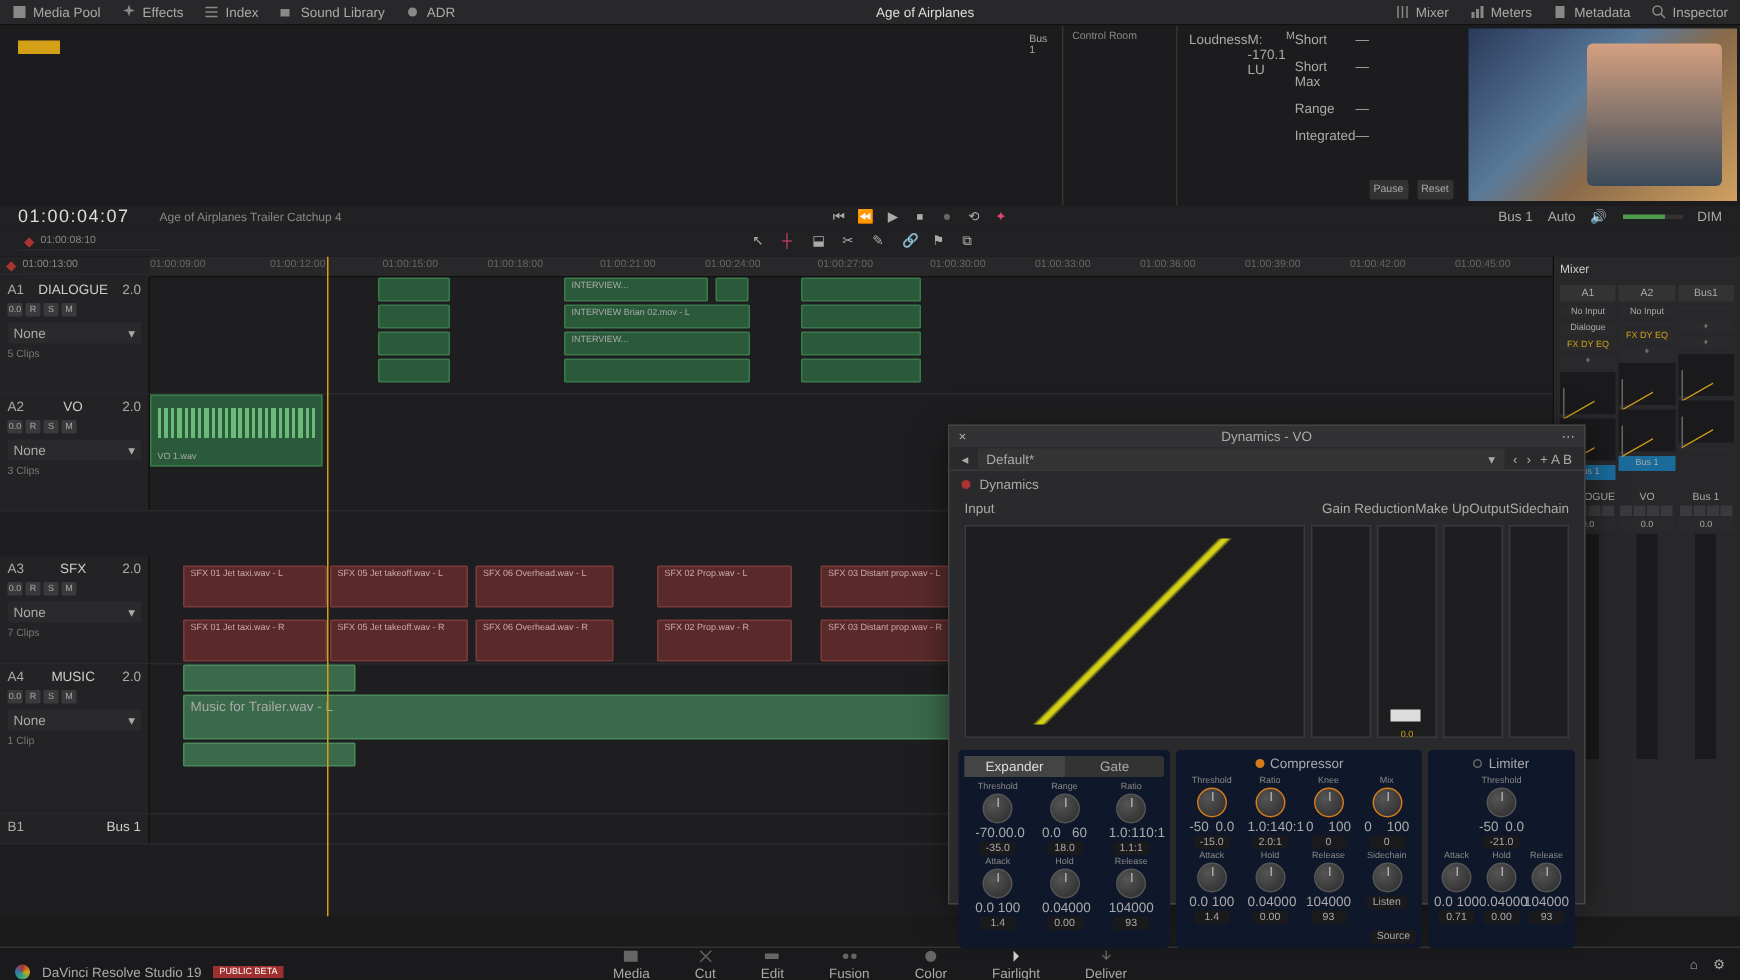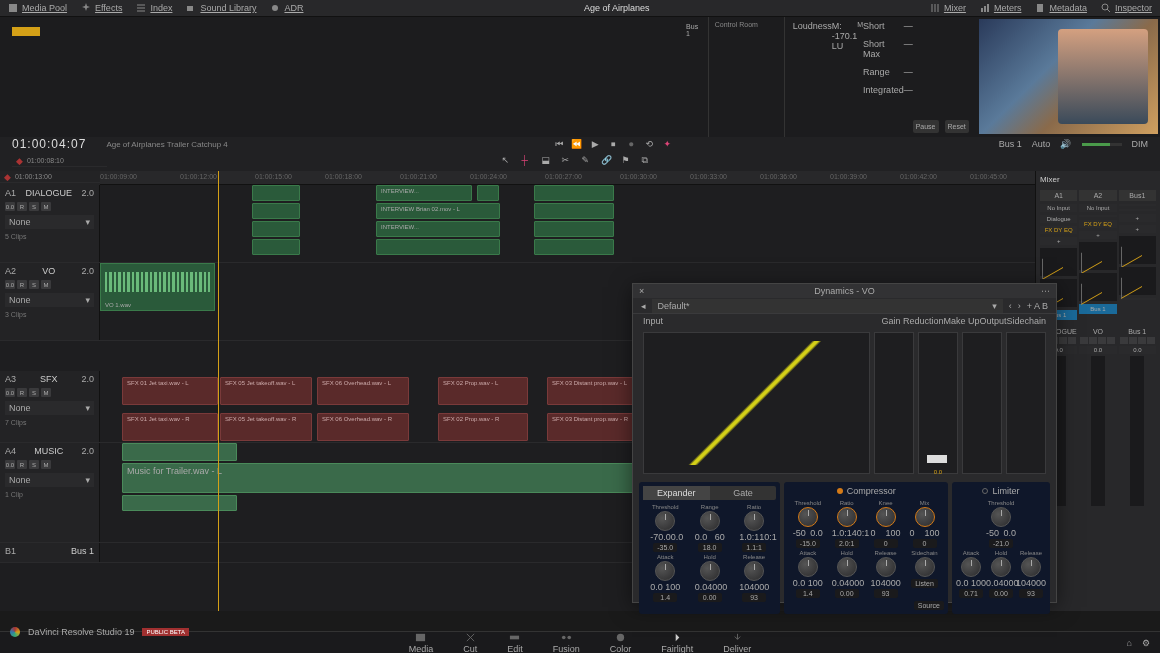--- a/index.html
+++ b/index.html
@@ -1,19 +1,19 @@
 <!DOCTYPE html>
 <html><head>
 <meta charset="utf-8">
 <style>
 * { margin:0; padding:0; box-sizing:border-box; font-family:-apple-system,Helvetica,Arial,sans-serif; font-size:9px; color:#aaa; user-select:none; }
 body { background:#1a1a1a; width:1160px; height:653px; overflow:hidden; position:relative; }
 .topbar { height:17px; background:#28282a; display:flex; align-items:center; justify-content:space-between; padding:0 8px; border-bottom:1px solid #111; }
 .tb-left,.tb-right { display:flex; gap:14px; align-items:center; }
-.tb-item { display:flex; align-items:center; gap:4px; font-size:8px; cursor:pointer;text-decoration:underline; }
+.tb-item { display:flex; align-items:center; gap:4px; font-size:8px; cursor:pointer; }
 .tb-item svg { width:10px; height:10px; fill:#888; }
 .tb-title { font-size:9px; color:#ddd; font-weight:500; }
 .overview { height:120px; background:#1c1c1e; position:relative; display:flex; }
 .ov-left { width:778px; position:relative; }
 .ov-left::before { content:''; position:absolute; top:10px; left:12px; width:28px; height:9px; background:#d4a017; }
 .cr-panel { width:85px; padding:4px 6px; border-left:1px solid #333; }
 .cr-panel .lbl { font-size:7px; color:#888; }
 .bus-lbl { font-size:7px; padding:6px; }
 .loud-panel { flex:1; padding:4px 8px; border-left:1px solid #333; display:flex; flex-direction:row; }
 .loud-head { display:flex; justify-content:space-between; font-size:7px; margin-bottom:4px; }
@@ -101,21 +101,21 @@
 .knob { width:20px; height:20px; border-radius:50%; background:radial-gradient(circle at 35% 35%,#555,#2a2a2c); border:1px solid #555; position:relative; }
 .knob.active { border-color:#d47a17; }
 .knob::after { content:''; position:absolute; top:2px; left:50%; width:1px; height:6px; background:#aaa; transform-origin:bottom; }
 .knob-val { font-size:7px; background:#1a1a1c; padding:1px 4px; border-radius:2px; min-width:24px; text-align:center; }
 .knob-range { display:flex; justify-content:space-between; width:30px; font-size:5px; color:#666; }
 .pages { position:absolute; bottom:0; left:0; right:0; height:22px; background:#1a1a1c; display:flex; align-items:center; justify-content:center; gap:30px; border-top:1px solid #333; }
 .page-item { display:flex; flex-direction:column; align-items:center; gap:1px; font-size:7px; cursor:pointer; color:#666; }
 .page-item.active { color:#ccc; }
 .page-item svg { width:11px; height:11px; fill:#666; }
 .page-item.active svg { fill:#ccc; }
-.bot-left { position:absolute; left:10px; bottom:16px; display:flex; align-items:center; gap:8px; font-size:7px; }
+.bot-left { position:absolute; left:10px; bottom:0; display:flex; align-items:center; gap:8px; font-size:7px; }
 .bot-left .logo { width:10px; height:10px; background:conic-gradient(#a33,#d4a017,#3a7,#37a,#a33); border-radius:50%; }
 .bot-left .beta { background:#a03030; padding:1px 4px; font-size:6px; color:#fff; }
 .bot-right { position:absolute; right:10px; bottom:5px; display:flex; gap:10px; }
 .marker-rows { position:absolute; left:0; top:0; width:100px; background:#232325; z-index:2; }
 .marker-row { height:12px; border-bottom:1px solid #2a2a2c; font-size:7px; padding:1px 4px; display:flex; align-items:center; gap:4px; }
 .marker-row .m-icon { color:#a33; }
 .tc-small { font-size:7px; color:#888; }
 </style>
 </head>
 <body>
@@ -509,20 +509,24 @@
   <div class="dyn-preset">
     <span>◂</span>
     <div class="sel">
         <span>Default*</span>
         <span>▾</span>
       </div>
     <span>‹</span>
     <span>›</span>
     <span style="margin-left:auto">+ A B</span>
   </div>
+  <div class="dyn-sub">
+      <span class="dot"></span>
+      <span>Dynamics</span>
+    </div>
   <div class="dyn-labels">
     <span>Input</span>
     <span style="margin-left:auto">Gain Reduction</span>
     <span>Make Up</span>
     <span>Output</span>
     <span>Sidechain</span>
   </div>
   <div class="dyn-graphs">
     <div class="dyn-main-graph"></div>
     <div class="dyn-side-graph"></div>

